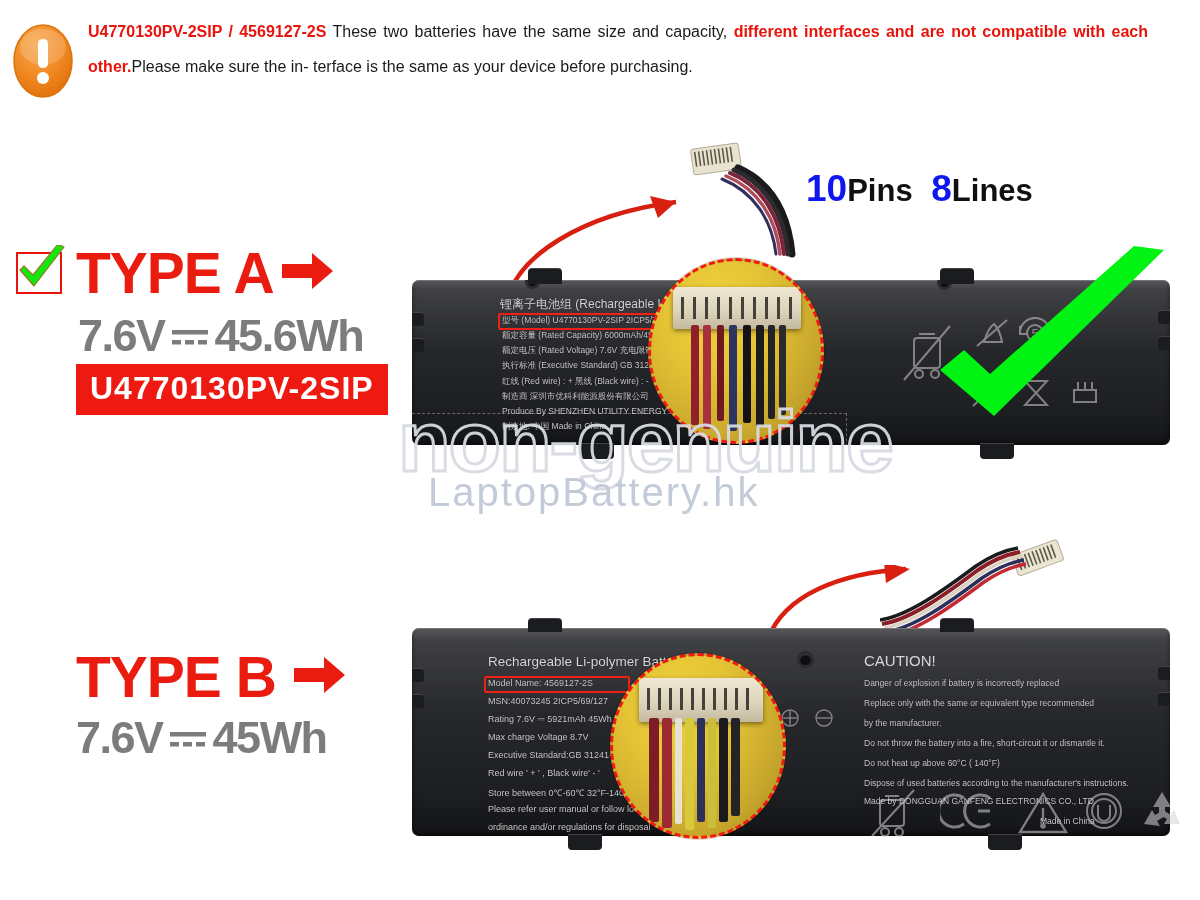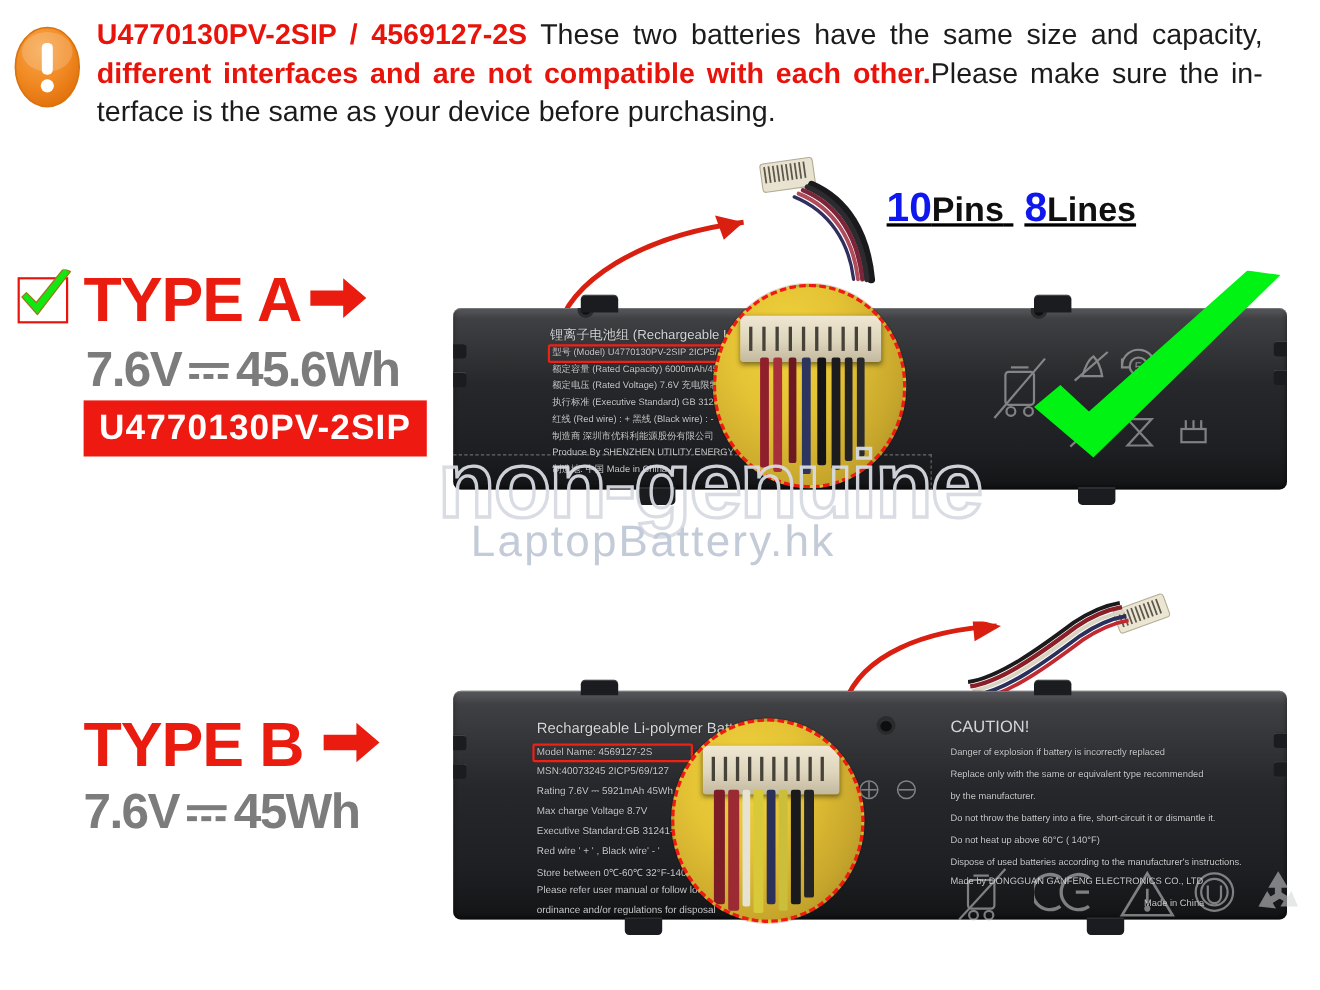--- a/index.html
+++ b/index.html
@@ -14,21 +14,21 @@
 
   
   .notice {
     position: absolute; left: 0; top: 0; width: 1200px; height: 128px;
   }
   .warn-icon {
     position: absolute; left: 12px; top: 18px; width: 62px; height: 82px;
   }
   .notice-text {
     position: absolute; left: 88px; top: 14px; width: 1060px;
-    font-size: 26px; line-height: 35px; color: #1b1b1b;
+    font-size: 16px; line-height: 35px; color: #1b1b1b;
     font-family: "Liberation Sans", sans-serif;
     text-align: justify;
   }
   .notice-text .red { color: #e8140c; font-weight: bold; }
 
   
   .caption { position: absolute; }
   .cap-row { display: flex; align-items: center; }
   .tick-box {
     width: 46px; height: 42px; border: 2px solid #e8140c;
@@ -50,21 +50,21 @@
     background: #ee1a12; color: #ffffff; font-weight: bold;
     font-size: 32px; letter-spacing: 1px;
     padding: 6px 14px 8px 14px; display: inline-block;
     font-family: "Liberation Sans", sans-serif;
     white-space: nowrap;
   }
 
   
   .pinlabel {
     position: absolute; font-size: 31px; font-weight: bold;
-    white-space: nowrap; font-family: "Liberation Sans", sans-serif; text-decoration: underline;
+    white-space: nowrap; font-family: "Liberation Sans", sans-serif;
   }
   .pinlabel .num { color: #0f17ef; font-size: 37px; }
   .pinlabel .unit { color: #101010; }
 
   
   .battery {
     position: absolute; border-radius: 7px;
     background:
       linear-gradient(180deg,#4a4a4e 0%, #2f3033 6%, #27282b 40%, #1e1f22 78%, #131416 100%);
     box-shadow: inset 0 1px 0 rgba(255,255,255,.22), inset 0 -2px 5px rgba(0,0,0,.6);

